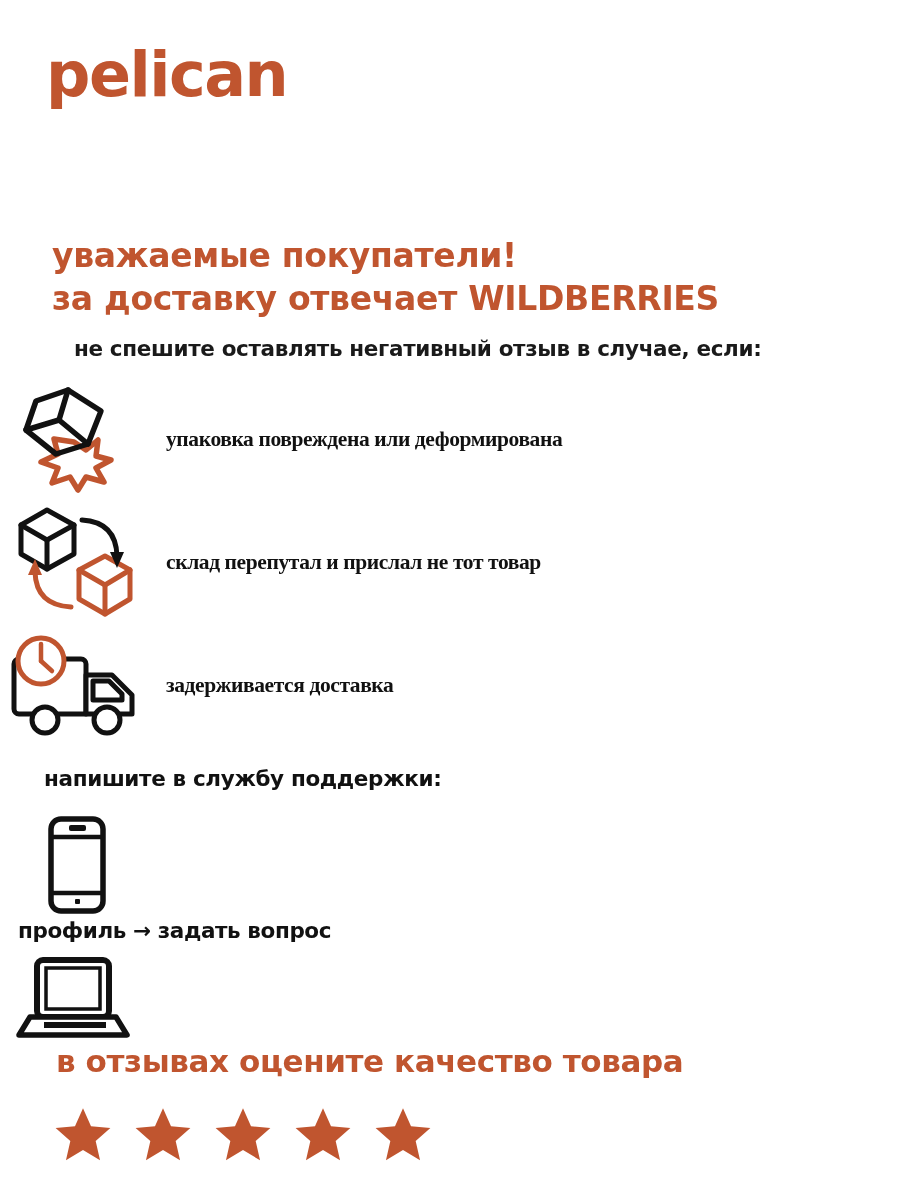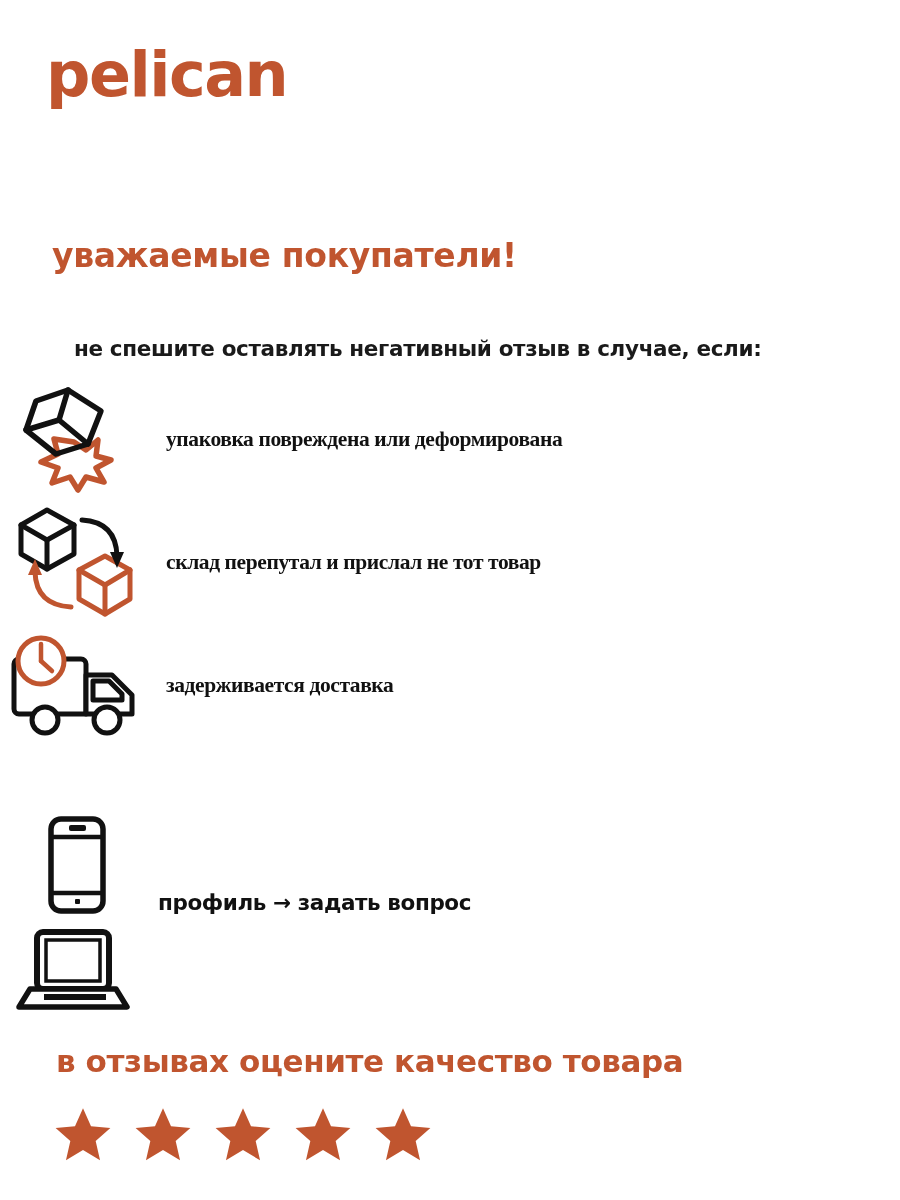--- a/index.html
+++ b/index.html
@@ -119,22 +119,23 @@
 
   .support-rows {
     position: absolute;
     left: 0;
     top: 812px;
     width: 900px;
   }
   .support-row {
     position: relative;
     display: flex;
-    align-items: flex-end;
+    align-items: flex-start;
     min-height: 105px;
+    flex-direction: column;
   }
   .support-icon {
     width: 140px;
     min-width: 140px;
     height: 105px;
     display: flex;
     align-items: center;
     justify-content: center;
     padding-left: 14px;
   }
@@ -182,20 +183,21 @@
 <body>
 
 <div class="page">
 
   <div class="logo-wrap">
     <span class="logo-text">pelican</span>
   </div>
 
   <div class="headline">
     <div class="headline-line">уважаемые покупатели!</div>
+    <div class="headline-line">за доставку отвечает WILDBERRIES</div>
   </div>
   <div class="subheadline">не спешите оставлять негативный отзыв в случае, если:</div>
 
   <div class="reasons">
 
     <div class="reason-row">
       <div class="reason-icon">
         <svg width="120" height="115" viewBox="0 0 120 115" aria-hidden="true">
 
           <path d="M58 60 L70 68 L82 58 L80 74 L95 78 L80 86 L88 100 L70 95 L62 108
@@ -261,20 +263,21 @@
             <path d="M30 11 L30 28"></path>
             <path d="M30 28 L41 38"></path>
           </g>
         </svg>
       </div>
       <div class="reason-label">задерживается доставка</div>
     </div>
 
   </div>
 
+  <div class="support-heading">напишите в службу поддержки:</div>
 
   <div class="support-rows">
 
     <div class="support-row">
       <div class="support-icon">
         <svg width="64" height="100" viewBox="0 0 64 100" aria-hidden="true">
           <rect x="6" y="4" width="52" height="92" rx="10" ry="10" fill="#fff" stroke="#111" stroke-width="5.5"></rect>
           <line x1="6" y1="22" x2="58" y2="22" stroke="#111" stroke-width="4.5"></line>
           <line x1="6" y1="78" x2="58" y2="78" stroke="#111" stroke-width="4.5"></line>
           <rect x="24" y="10" width="17" height="6" rx="2" fill="#111"></rect>

